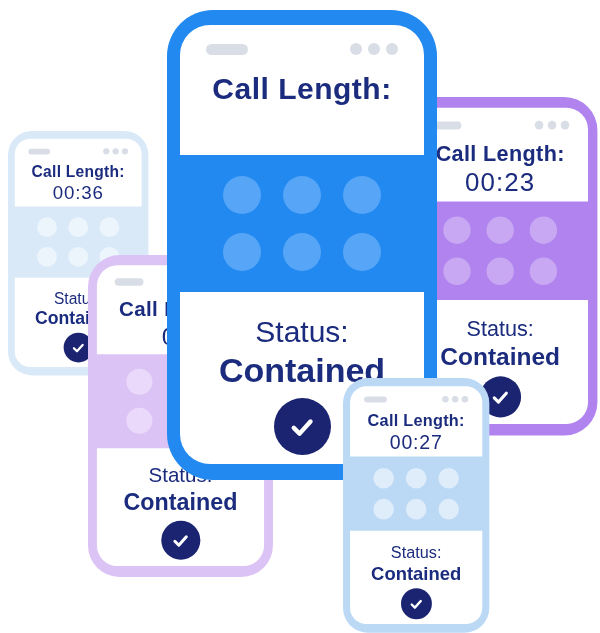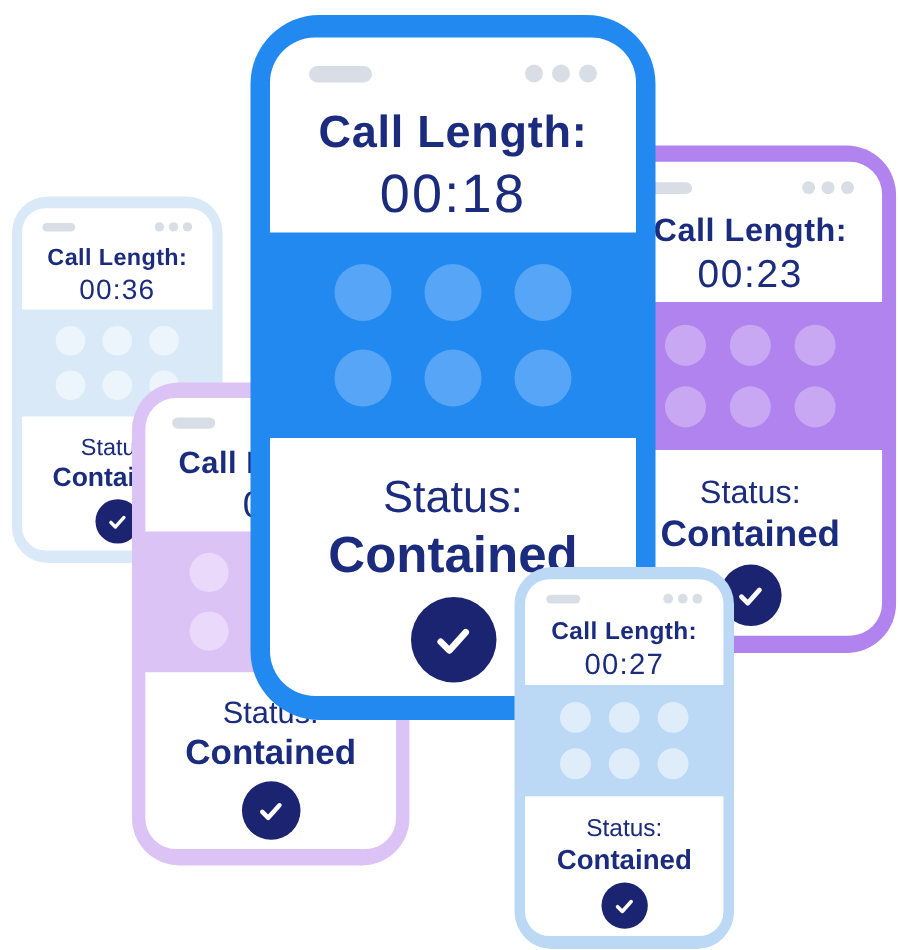--- a/index.html
+++ b/index.html
@@ -174,21 +174,20 @@
     <div class="screen">
       <div class="hw-row">
         <span class="speaker"></span>
         <span class="cam-dots">
             <span></span>
             <span></span>
             <span></span>
           </span>
       </div>
       <div class="call-label">Call Length:</div>
-      <div class="call-time">00:18</div>
     </div>
     <div class="keypad">
       <div class="keypad-row">
           <span class="key-dot"></span>
           <span class="key-dot"></span>
           <span class="key-dot"></span>
         </div>
       <div class="keypad-row">
           <span class="key-dot"></span>
           <span class="key-dot"></span>

